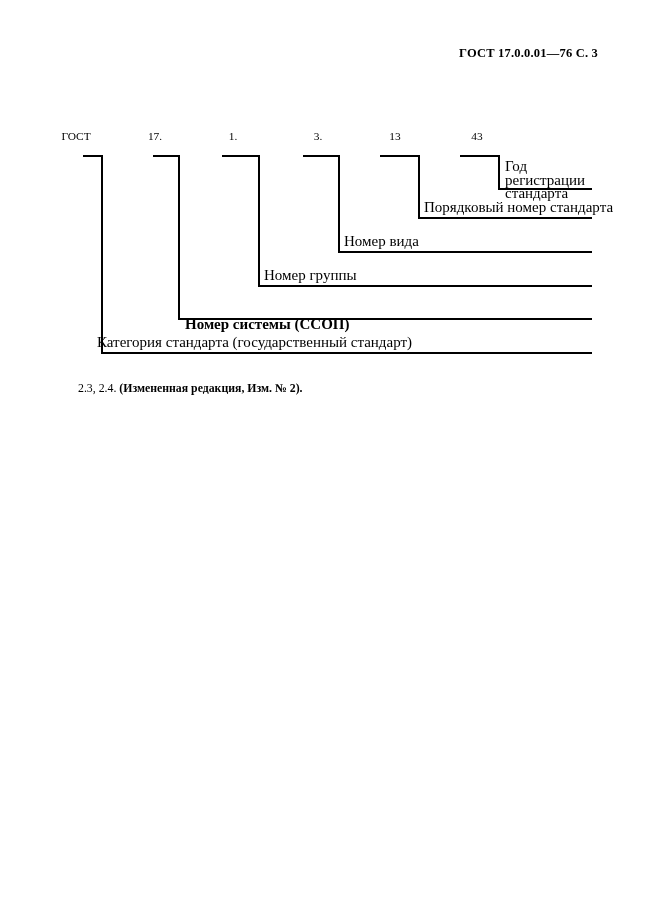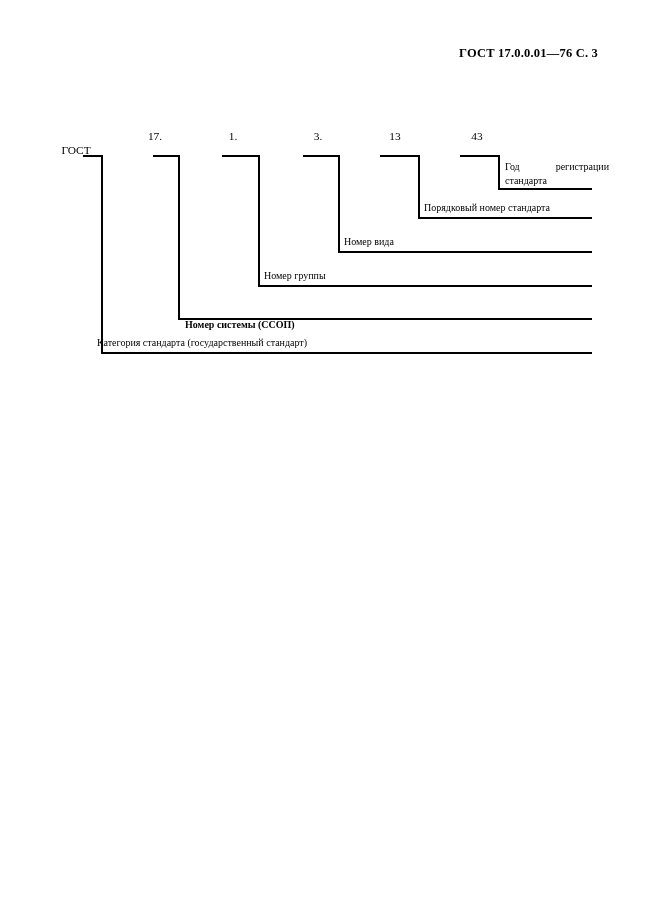--- a/index.html
+++ b/index.html
@@ -80,21 +80,21 @@
     top: 0;
   }
   .bracket .rule {
     position: absolute;
     height: 2px;
     background: #000;
   }
 
   .bracket-label {
     position: absolute;
-    font-size: 10px;
+    font-size: 15px;
     line-height: 13.5px;
     white-space: nowrap;
   }
   .bracket-label.wrap {
     white-space: normal;
     width: 104px;
     text-align: justify;
     word-spacing: 1px;
   }
 
@@ -112,21 +112,21 @@
 </head>
 <body>
 
 <div class="page">
 
   <div class="page-header">ГОСТ 17.0.0.01—76 С. 3</div>
 
 
   <div class="diagram">
 
-  <div class="code-token" style="left: 76px; top: 0px; margin-top: 14px;">ГОСТ</div>
+  <div class="code-token" style="left: 76px; top: 0px;">ГОСТ</div>
       <div class="code-token" style="left: 155px; top: 0px;">17.</div>
       <div class="code-token" style="left: 233px; top: 0px;">1.</div>
       <div class="code-token" style="left: 318px; top: 0px;">3.</div>
       <div class="code-token" style="left: 395px; top: 0px;">13</div>
       <div class="code-token" style="left: 477px; top: 0px;">43</div>
       <div class="bracket">
         <div class="tick" style="left: 83px; top: 25px; width: 20px;"></div>
         <div class="stem" style="left: 101px; top: 25px; height: 199px;"></div>
         <div class="rule" style="left: 101px; top: 222px; width: 491px;"></div>
         <div class="bracket-label" style="left: 97px; top: 206px;">Категория стандарта (государственный стандарт)</div>
@@ -156,14 +156,18 @@
         <div class="bracket-label" style="left: 424px; top: 71px; text-align: center;">Порядковый номер стандарта</div>
       </div>
       <div class="bracket">
         <div class="tick" style="left: 460px; top: 25px; width: 40px;"></div>
         <div class="stem" style="left: 498px; top: 25px; height: 35px;"></div>
         <div class="rule" style="left: 498px; top: 58px; width: 94px;"></div>
         <div class="bracket-label wrap" style="left: 505px; top: 30px;">Год регистрации стандарта</div>
       </div>
     </div>
 
+  <div class="closing-note">
+    <span>2.3, 2.4.</span>
+    <b>(Измененная редакция, Изм. № 2).</b>
+  </div>
 
 </div>
 
 </body></html>

